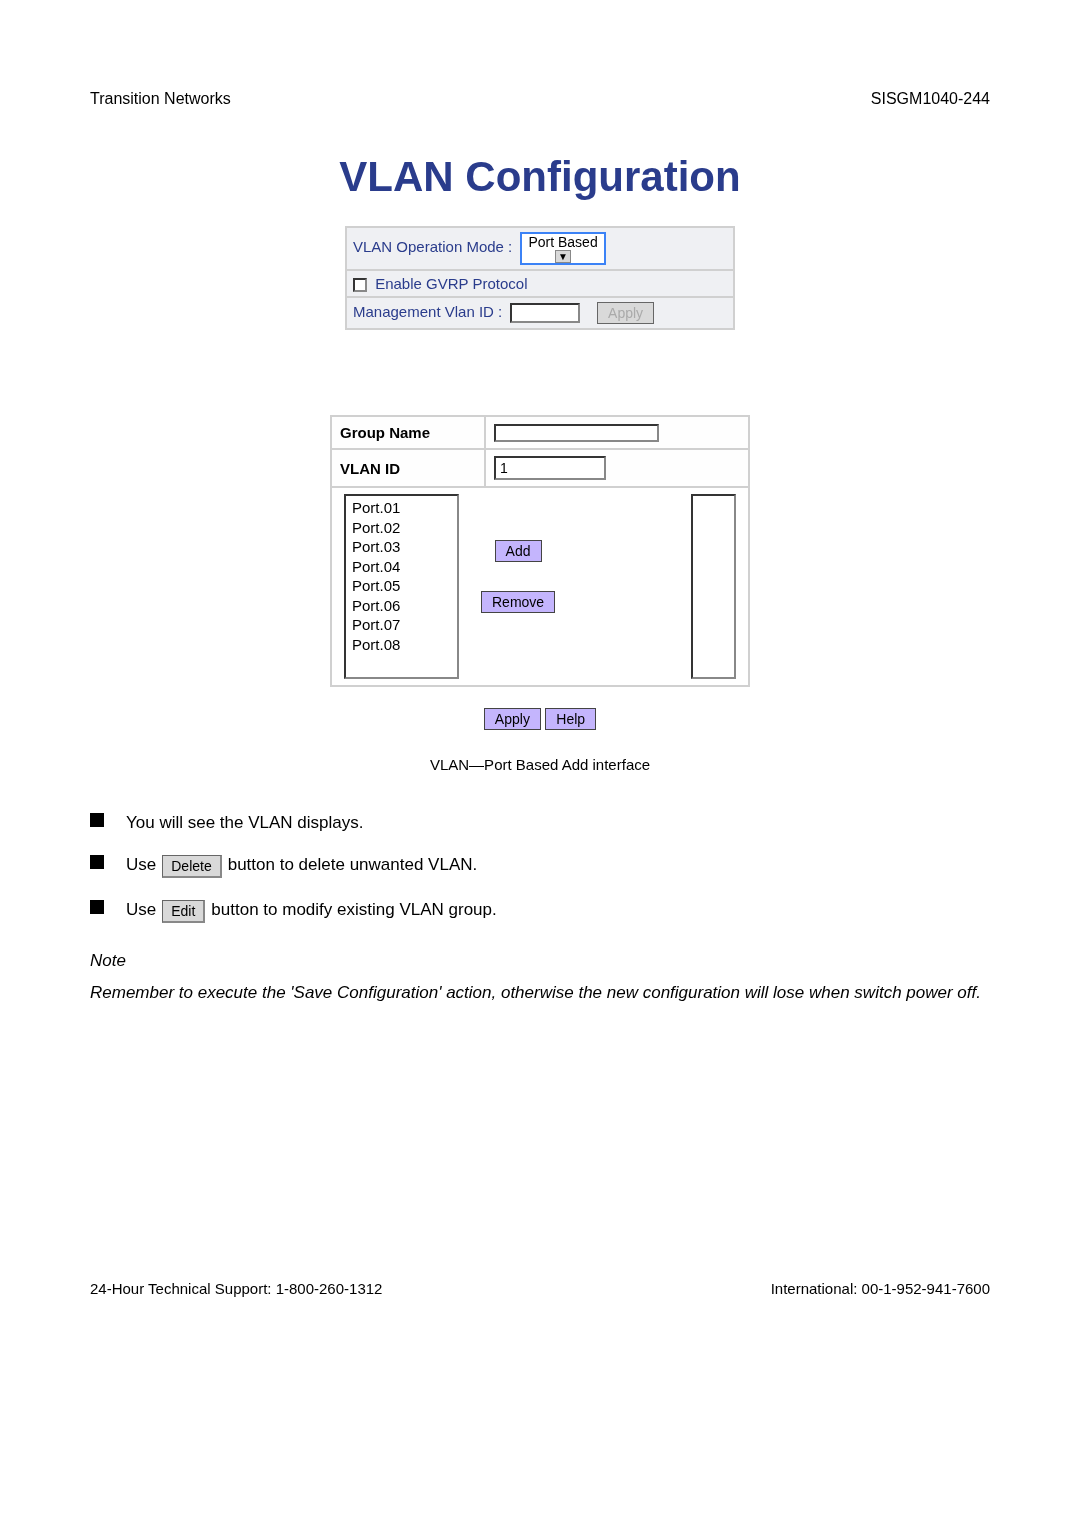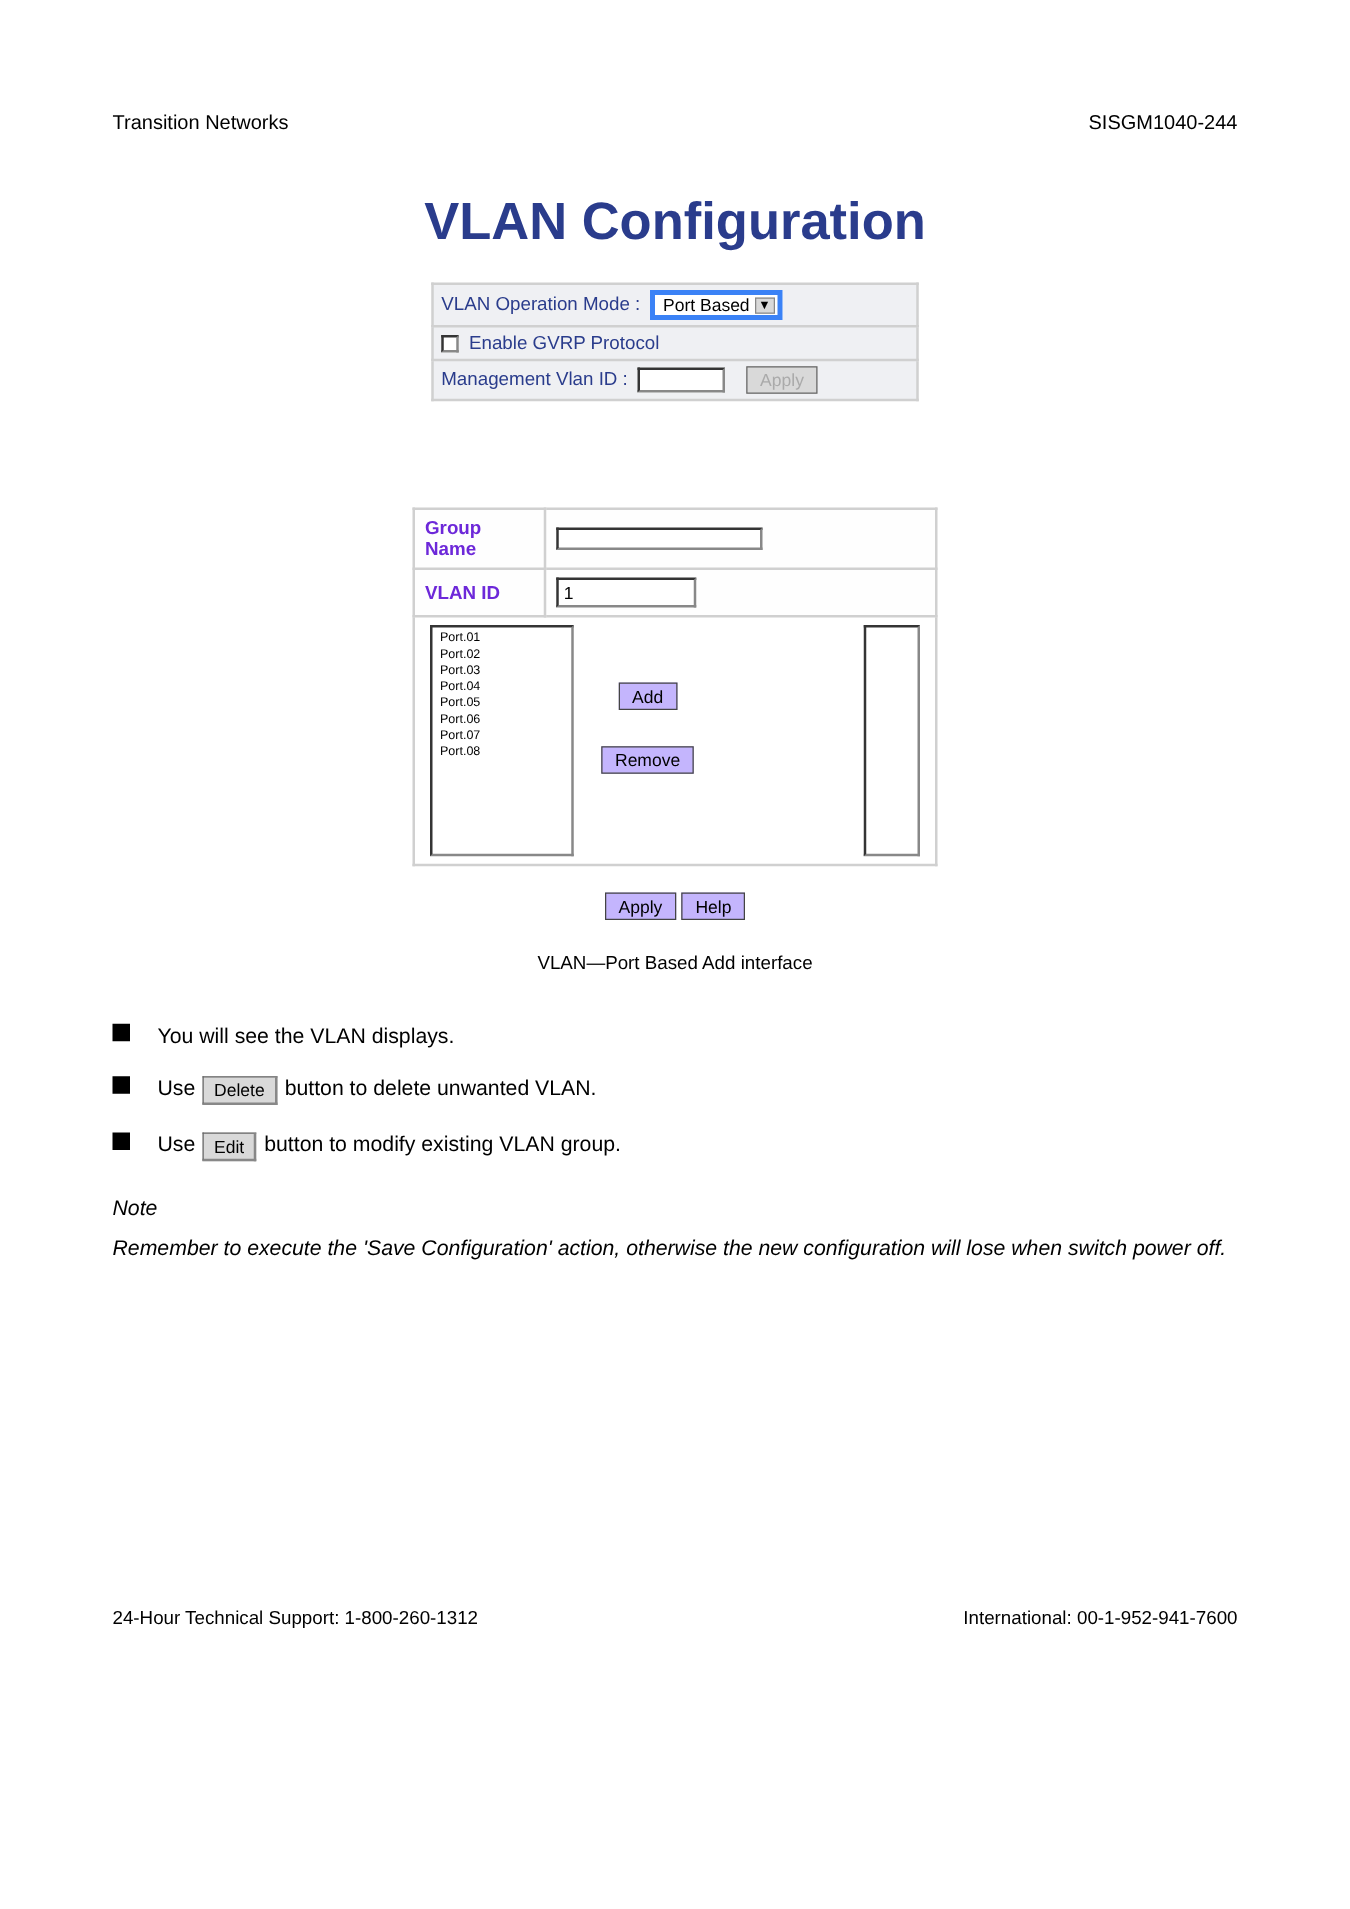--- a/index.html
+++ b/index.html
@@ -39,24 +39,25 @@
       color: #2a3c8c;
       background: #eff0f3;
     }
     .config-table tr td:first-child {
       width: 100%;
     }
     .select-box {
       display: inline-flex;
       align-items: center;
       background: #fff;
-      border: 4px solid #3b82f6;
+      border: 2px solid #3b82f6;
       padding: 0 2px;
       margin-left: 4px;
       vertical-align: middle;
+      flex-direction: column;
     }
     .select-box .select-text {
       padding: 0 4px;
       font-size: 14px;
       color: #000;
     }
     .select-box .dropdown-icon {
       background: #d9d9d9;
       border: 1px solid #888;
       padding: 0 2px;
@@ -103,23 +104,23 @@
       border-collapse: collapse;
       width: 420px;
     }
     .group-table td {
       border: 2px solid #d0d0d0;
       padding: 6px 8px;
       font-size: 15px;
     }
     .group-table .label-cell {
       background: #fefefe;
-      color: #6d28d9;
+      color: #000000;
       font-weight: bold;
-      width: 105px;
+      width: 154px;
     }
     .group-table .value-cell {
       background: #fefefe;
     }
     .text-input {
       display: inline-block;
       border: 2px inset #888;
       background: #fff;
       padding: 2px 4px;
       vertical-align: middle;
@@ -129,21 +130,21 @@
     .port-row td {
       vertical-align: top;
       padding: 4px;
     }
     .port-list-box {
       border: 2px inset #888;
       background: #fff;
       width: 115px;
       height: 185px;
       padding: 2px 6px;
-      font-size: 10px;
+      font-size: 15px;
       line-height: 1.3;
       color: #000;
     }
     .center-btns {
       text-align: center;
       padding-top: 40px;
       vertical-align: middle;
     }
     .right-list-box {
       border: 2px inset #888;

